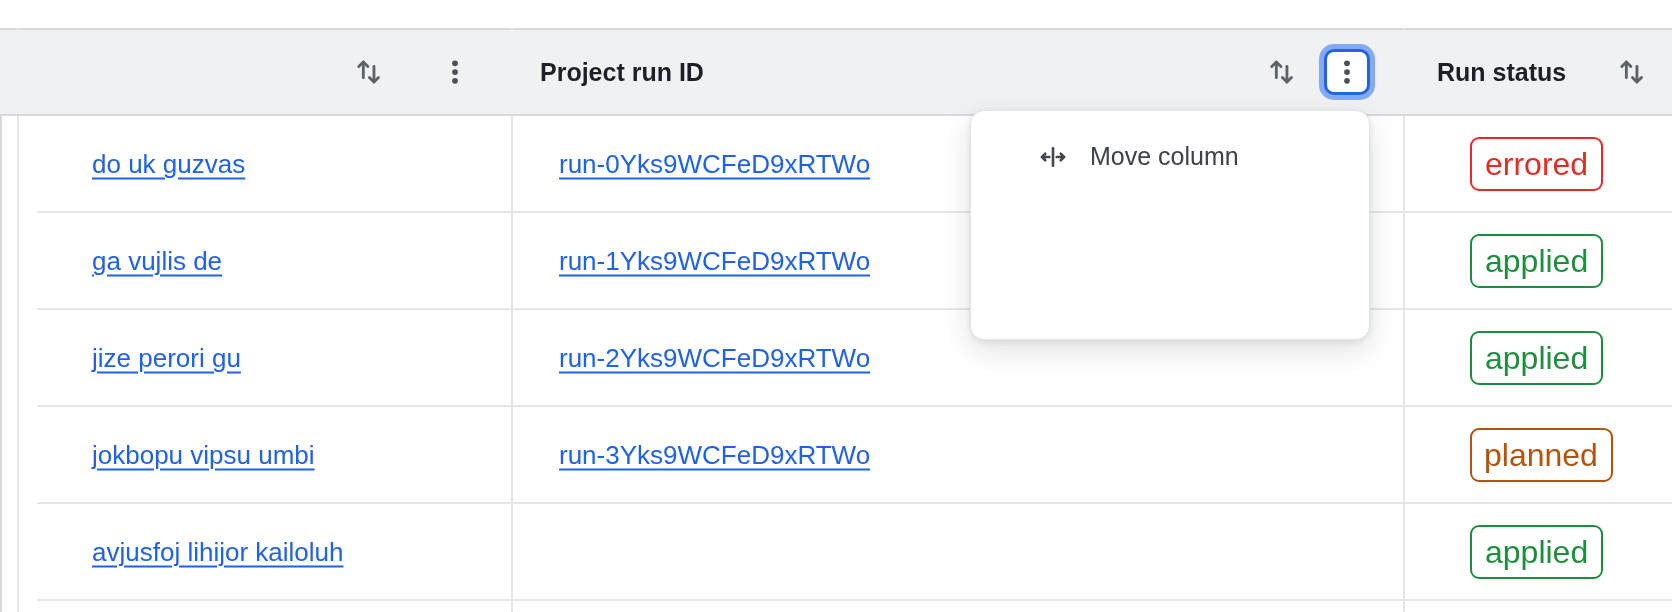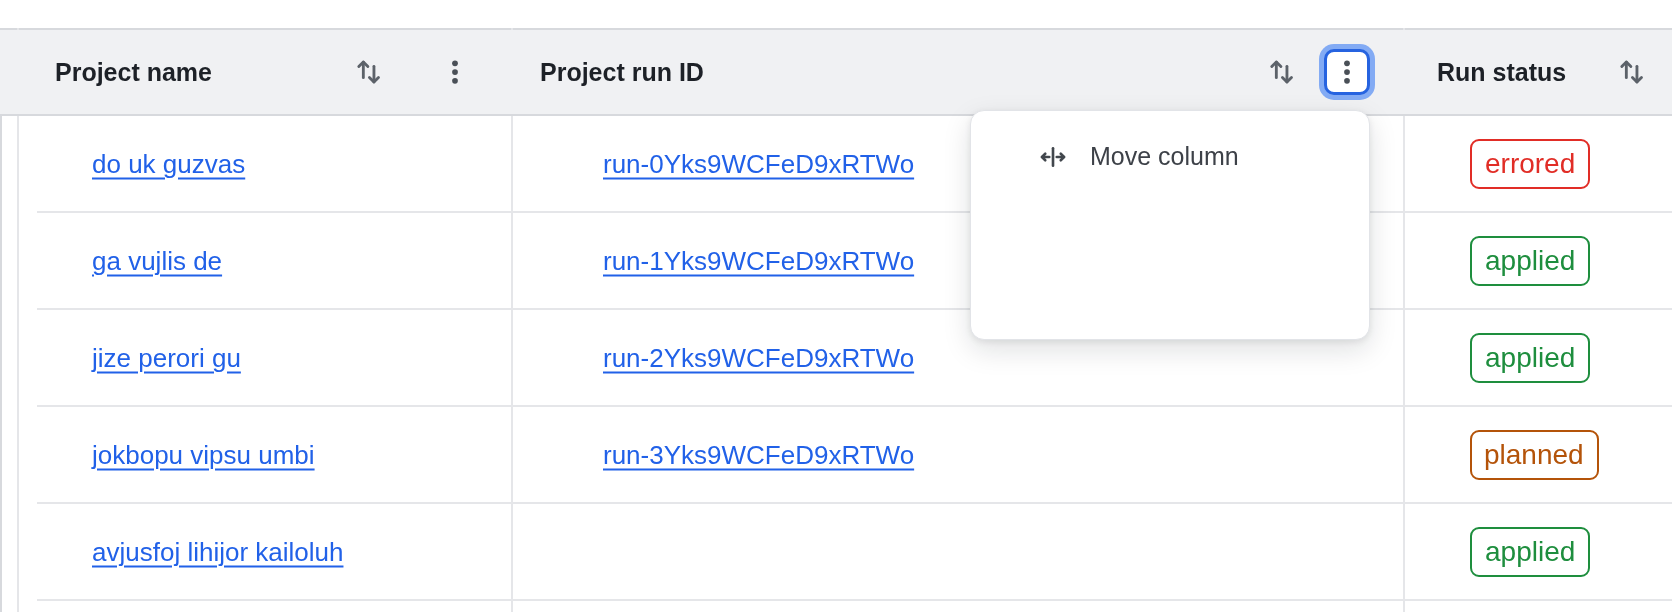--- a/index.html
+++ b/index.html
@@ -41,23 +41,23 @@
   .th3 .th-label{left:33px;}
 
   
   .tbody{position:absolute; left:0; top:116px; width:1672px; z-index:0;margin-left:37px;}
   .row{position:relative; width:100%; height:97px; background:#fff; border-bottom:2px solid var(--border-light);}
   .row.partial{height:11px; border-bottom:none;}
   .cell-link{position:absolute; top:50%; transform:translateY(-50%); font-size:26px; color:var(--link);
              text-decoration:underline; text-decoration-thickness:2px; text-underline-offset:5px;
              white-space:nowrap; cursor:pointer;}
   .project-link{left:55px;}
-  .runid-link{left:566px;text-align:center;}
+  .runid-link{left:522px;text-align:center;}
   .badge{position:absolute; left:1433px; top:50%; transform:translateY(-50%); display:inline-block;
-         font-size:28px; line-height:1; padding:9px 13px; border:2.5px solid currentColor; border-radius:9px;
+         font-size:32px; line-height:1; padding:9px 13px; border:2.5px solid currentColor; border-radius:9px;
          background:#fff; white-space:nowrap;}
   .badge[data-status="errored"]{color:var(--status-errored);}
   .badge[data-status="applied"]{color:var(--status-applied);}
   .badge[data-status="planned"]{color:var(--status-planned);padding-left:12px;}
 
   
   .menu{position:absolute; left:970px; top:110px; width:400px; height:230px; background:#fff;
         border:1px solid #e2e4e8; border-radius:14px; z-index:5; padding:11px 0;
         box-shadow:0 10px 28px rgba(18,22,30,.13), 0 2px 6px rgba(18,22,30,.08);}
   .menu-item{display:flex; align-items:center; height:69px; padding-left:33px; gap:22px; cursor:pointer;
@@ -73,21 +73,20 @@
 
   <div class="top-border"></div>
   <div class="vline v0"></div>
   <div class="vline v1"></div>
   <div class="vline v2"></div>
   <div class="vline v3"></div>
 
   <div class="thead">
 
     <div class="th th1">
-      <span class="th-label">Project name</span>
       <button class="icon-btn sort-btn" style="left:333px;">
         <span>
           <svg width="34" height="34" viewBox="0 0 24 24" fill="none" stroke="#5c6269" stroke-width="2" stroke-linecap="round" stroke-linejoin="round">
             <path d="M8 16V5"></path>
               <path d="M4.8 8.2 8 5l3.2 3.2"></path>
             <path d="M15.5 8v11"></path>
               <path d="M12.3 15.8 15.5 19l3.2-3.2"></path>
           </svg>
         </span>
       </button>

